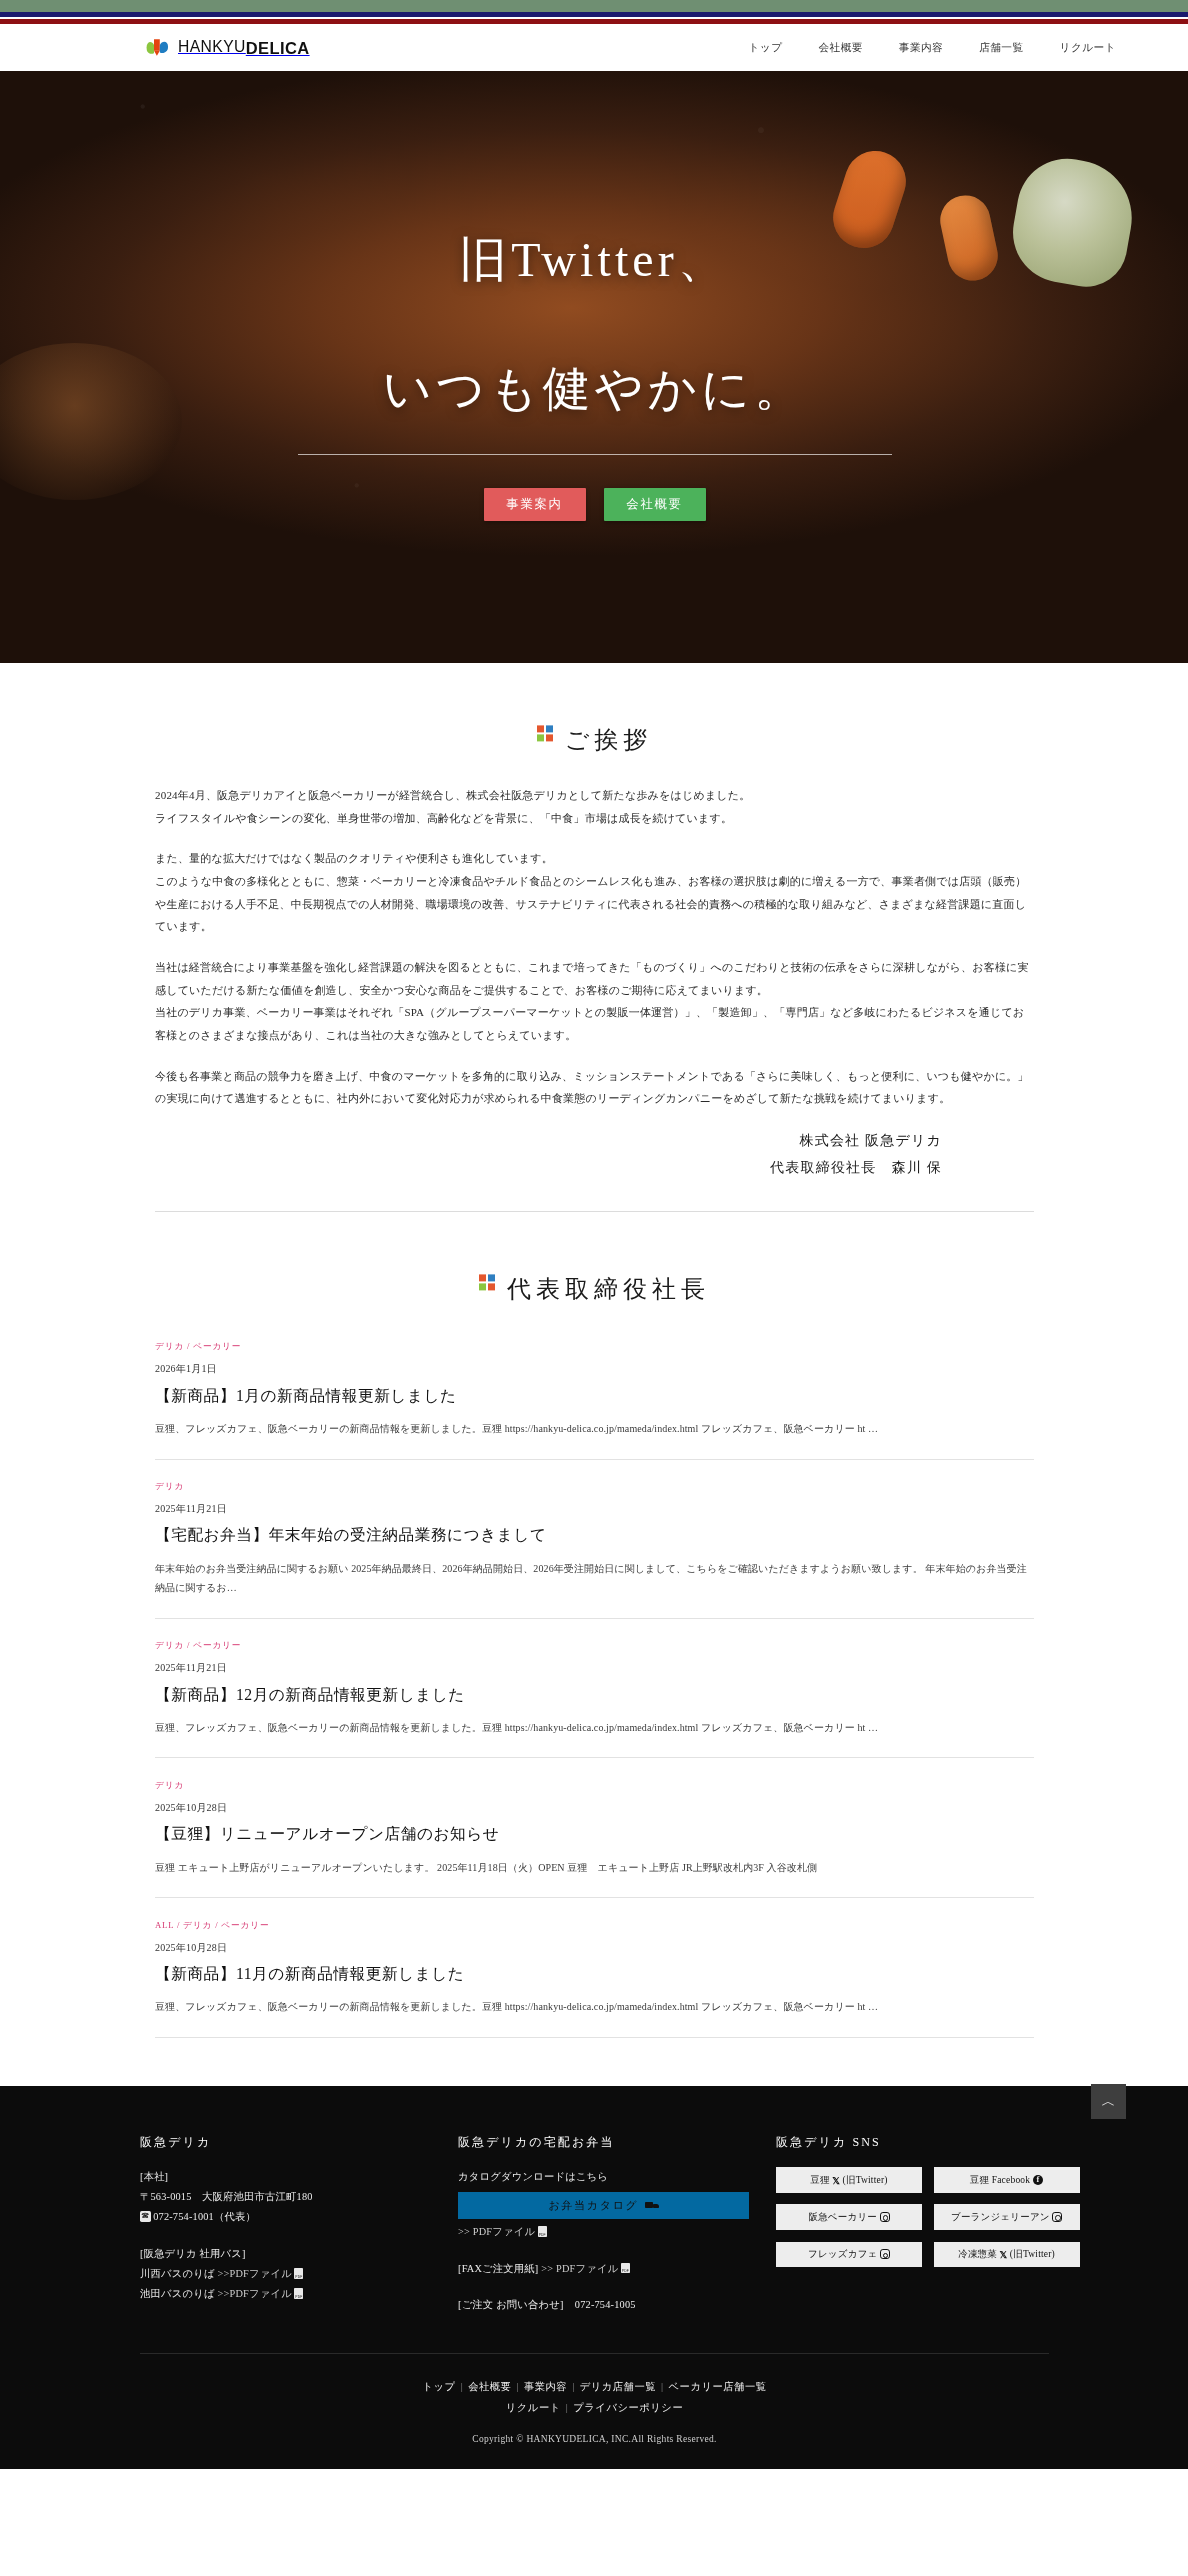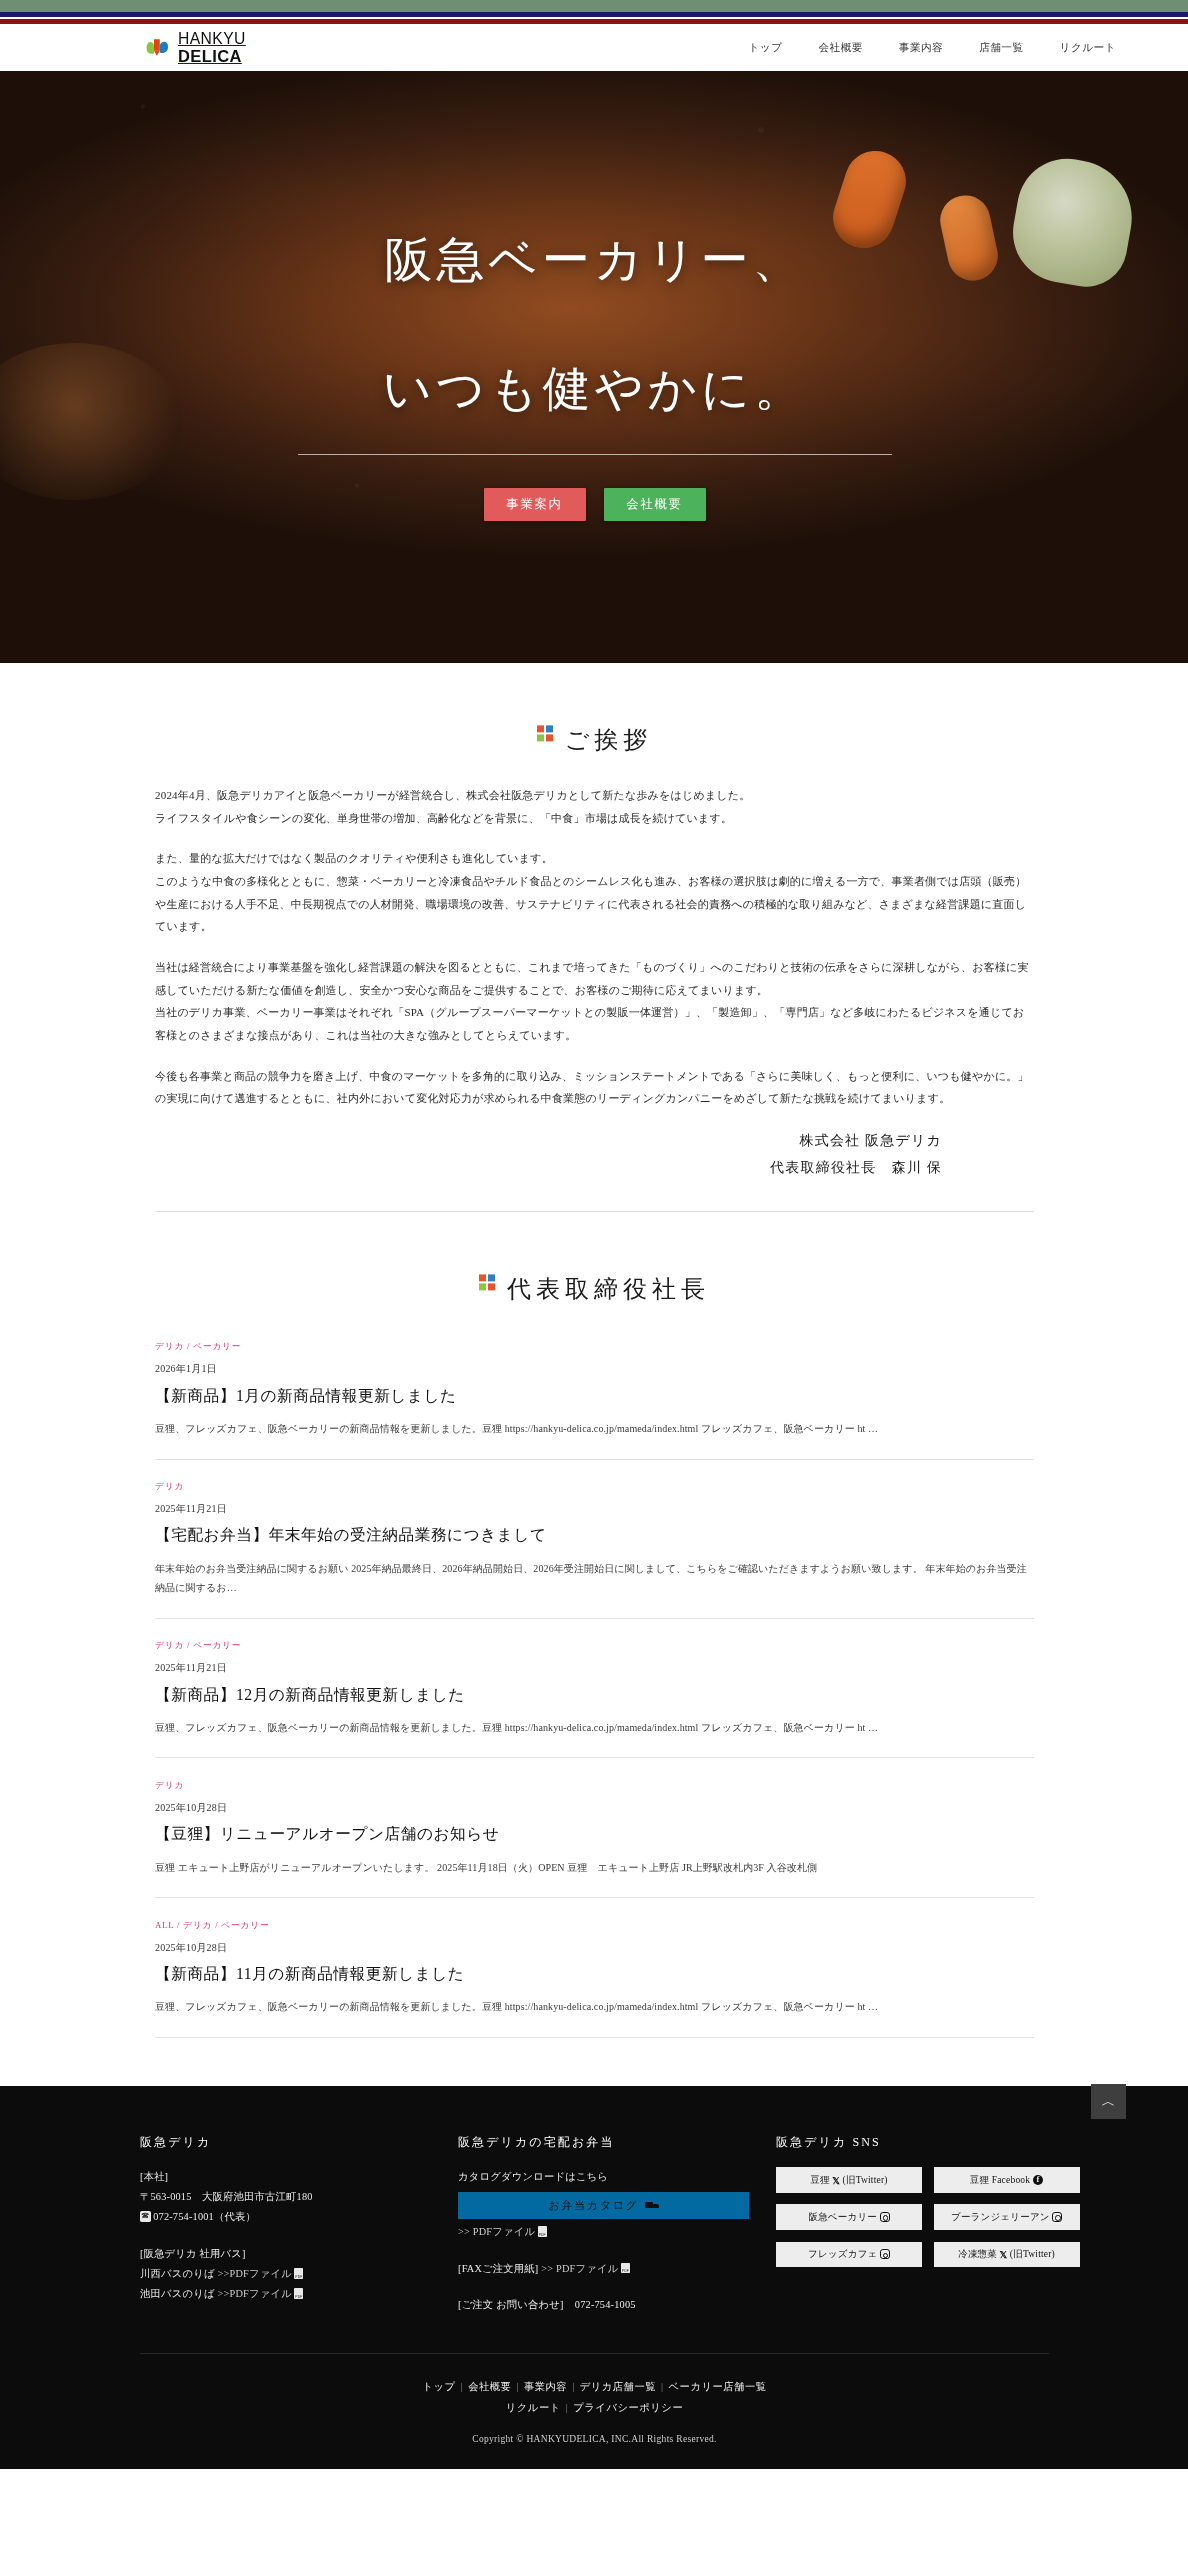--- a/index.html
+++ b/index.html
@@ -23,21 +23,21 @@
   header.site-header {
     height: 47px;
     background: #fff;
     display: flex;
     align-items: center;
     justify-content: space-between;
     padding: 0 73px 0 140px;
   }
   .logo { display: flex; align-items: center; gap: 5px; }
   .logo svg { display: block; }
-  .logo-text { display: flex; flex-direction: column; line-height: 1; }
+  .logo-text { display: flex; flex-direction: row; line-height: 1; }
   .logo-hankyu {
     font-family: "Liberation Sans", sans-serif;
     font-size: 15.7px; letter-spacing: 0.4px; color: #111; font-weight: 400;
   }
   .logo-delica {
     font-family: "Liberation Sans", sans-serif;
     font-size: 16.5px; letter-spacing: 0.4px; color: #111; font-weight: 700;
     margin-top: 0.8px;
   }
   nav.main-nav { display: flex; gap: 36px; }
@@ -428,21 +428,21 @@
 
 <section class="hero">
   <div class="hero-bg"></div>
   <div class="hero-veg veg-dark-left"></div>
   <div class="hero-veg veg-carrot-1"></div>
   <div class="hero-veg veg-carrot-2"></div>
   <div class="hero-veg veg-green"></div>
 
   <div class="hero-inner">
     <h1 class="hero-title">
-      <span>阪急ベーカリー、</span><br>
+      <span>旧Twitter、</span><br>
       <br>
       <span>いつも健やかに。</span>
     </h1>
     <div class="hero-rule"></div>
     <div class="hero-buttons">
       <a class="hero-btn btn-red" href="#">事業案内</a>
       <a class="hero-btn btn-green" href="#">会社概要</a>
     </div>
   </div>
 </section>

